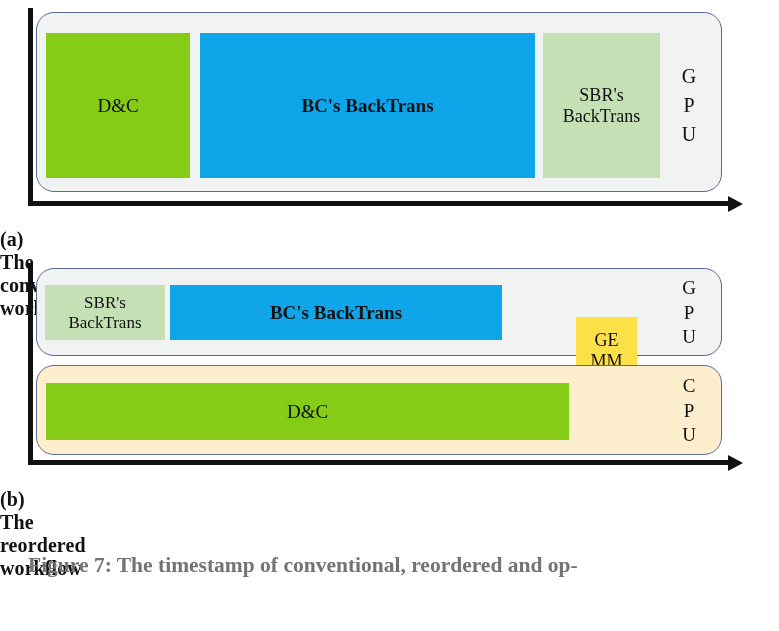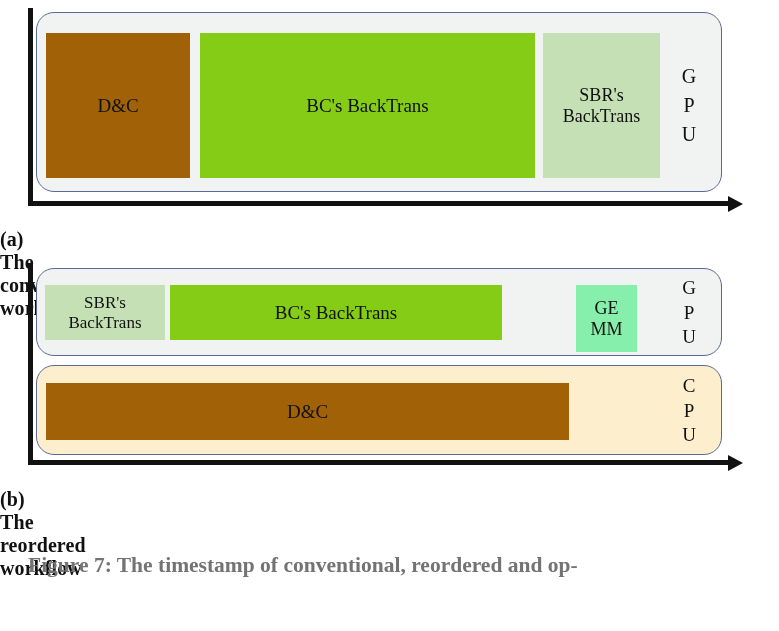--- a/index.html
+++ b/index.html
@@ -70,24 +70,24 @@
     justify-content: center;
     text-align: center;
     line-height: 1.15;
     font-size: 19px;
     color: #111111;
   }
   .task.small {
     font-size: 18px;
   }
 
-  .c-blue   { background: #a16207; }
-  .c-peach  { background: #84cc16; }
+  .c-blue   { background: #84cc16; }
+  .c-peach  { background: #0ea5e9; font-weight: bold; }
   .c-green  { background: #c5e0b4; }
-  .c-orange { background: #86efac; }
+  .c-orange { background: #fde047; margin-top: 32px; }
 
   
   .lane-label {
     position: absolute;
     display: flex;
     flex-direction: column;
     align-items: center;
     justify-content: center;
     font-size: 20px;
     line-height: 1.45;

